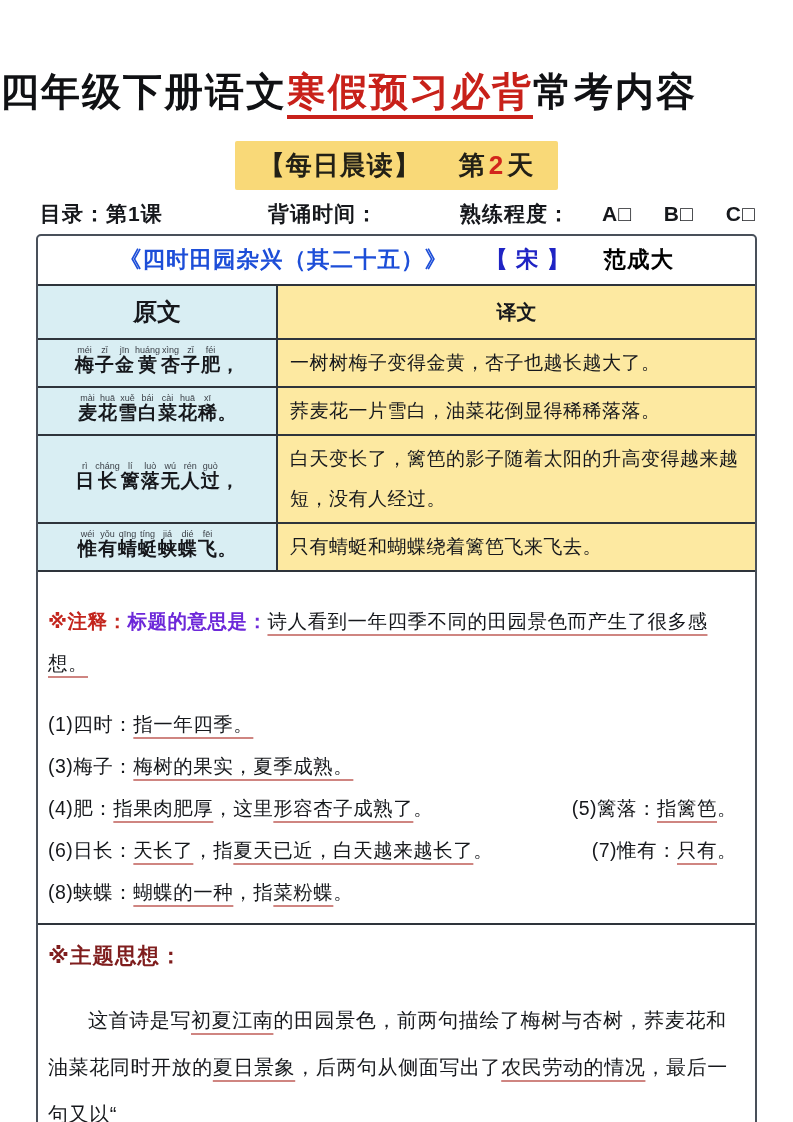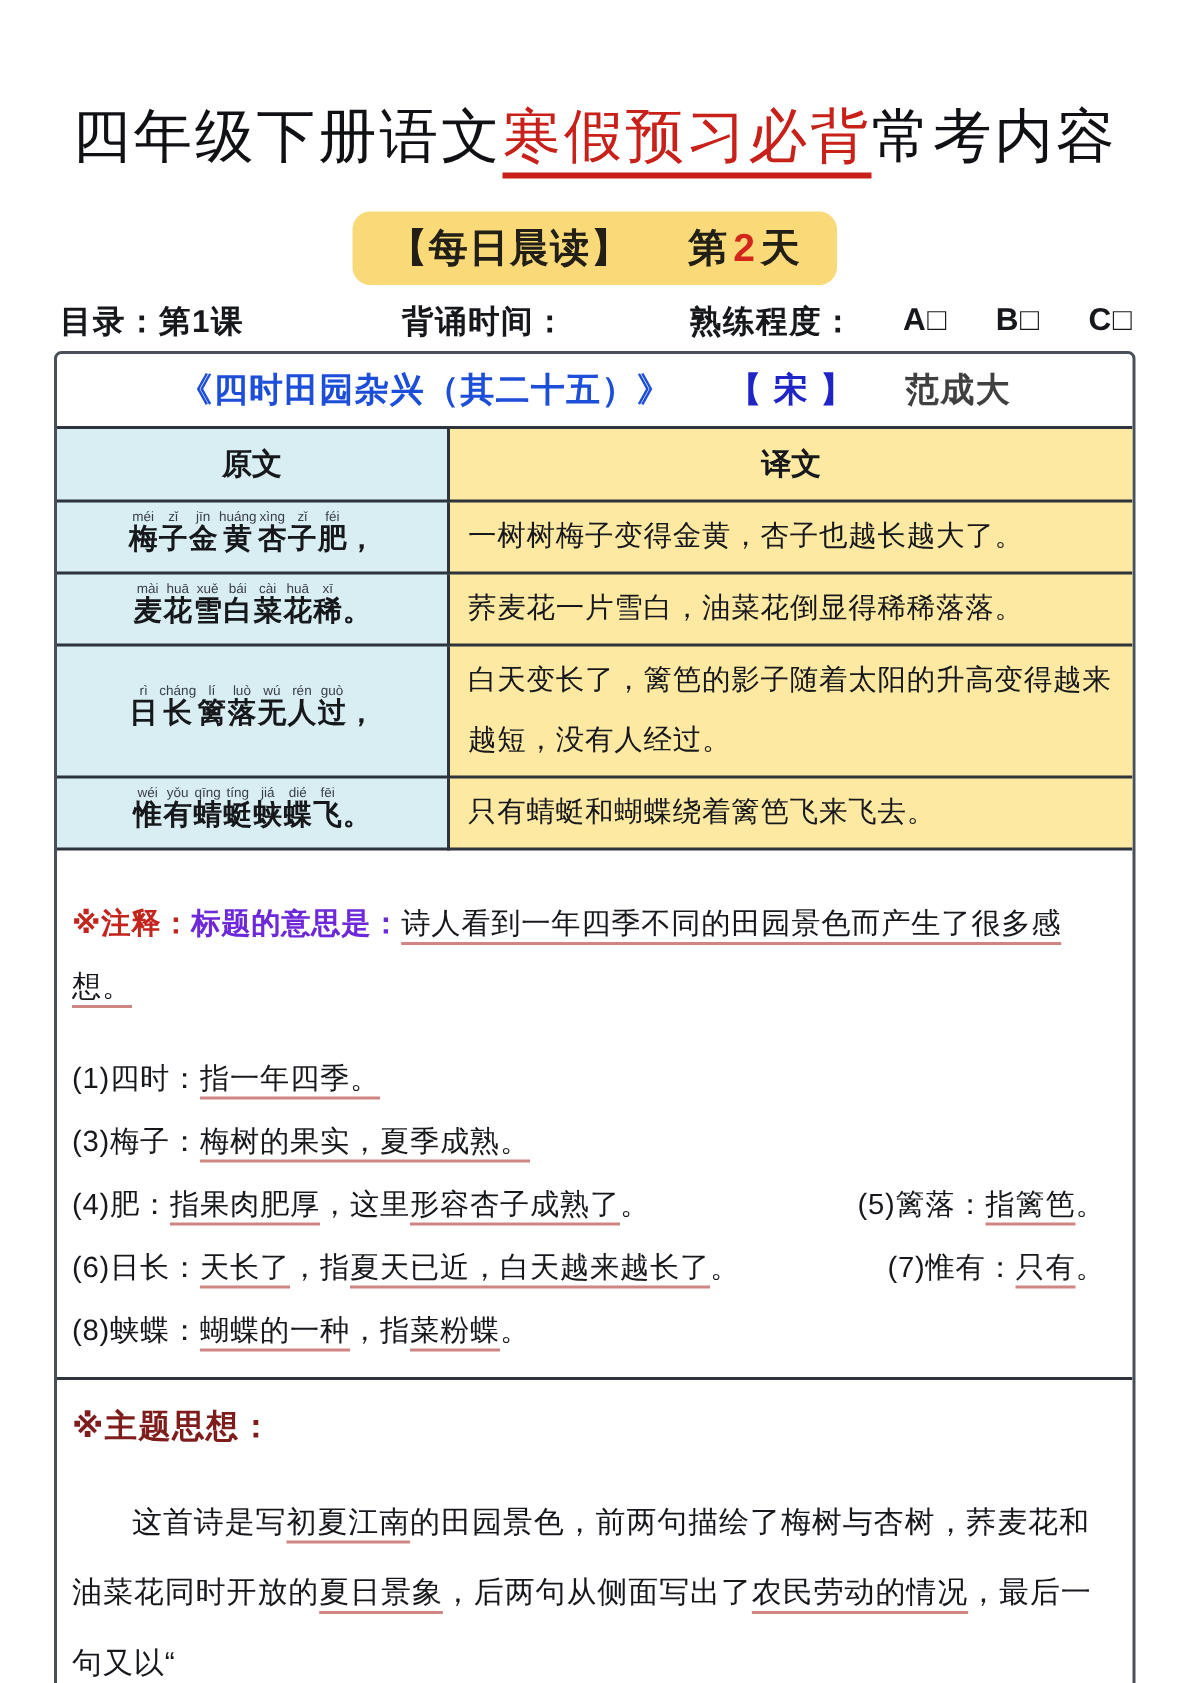--- a/index.html
+++ b/index.html
@@ -3,28 +3,28 @@
 <meta charset="utf-8">
 <style>
   html,body{margin:0;padding:0;}
   body{
     width:793px;height:1122px;margin:0 auto;background:#ffffff;
     font-family:"Liberation Sans","DejaVu Sans",sans-serif;
     color:#16181c;overflow:hidden;position:relative;
   }
   
   .main-title{
-    padding-top:44px;text-align:center;font-size:39px;font-weight:normal;
+    padding-top:44px;font-size:39px;font-weight:bold;
     letter-spacing:2px;line-height:1.15;color:#101114;white-space:nowrap;
   }
   .main-title .hl{color:#c8211a;border-bottom:4px solid #c8211a;padding-bottom:2px;}
   .badge{
     display:table;margin:15px auto 0;background:#f9d978;
     padding:7px 24px;font-size:26px;font-weight:bold;color:#222016;
-    letter-spacing:1px;border-radius:12px;
+    letter-spacing:1px;border-radius:2px;
   }
   .badge .day{margin-left:38px;}
   .badge .red{color:#d2251c;padding:0 3px;}
   .info-row{
     display:flex;align-items:flex-start;margin:10px 40px 6px;font-size:21px;
     font-weight:bold;letter-spacing:1px;white-space:nowrap;
   }
   .info-catalog{flex:0 0 228px;}
   .info-recite{flex:0 0 192px;}
   .info-prof{flex:1;display:flex;justify-content:space-between;align-items:center;gap:32px;}
@@ -32,26 +32,26 @@
   .card{
     margin:4px 36px 0;border:2.5px solid #49505a;border-radius:5px;
     background:#fff;overflow:hidden;
   }
   .poem-title-row{
     text-align:center;padding:8px 0 9px;font-size:22.5px;font-weight:bold;
     letter-spacing:1px;white-space:nowrap;
   }
   .pt-title{color:#1d4ed8;}
   .pt-dynasty{color:#1f24c4;margin-left:30px;}
-  .pt-author{color:#404040;margin-left:26px;}
+  .pt-author{color:#000000;margin-left:26px;}
   table.poem{width:100%;border-collapse:collapse;table-layout:fixed;}
   table.poem td,table.poem th{border:2px solid #2e343b;}
   table.poem tr>*:first-child{border-left:none;width:238px;}
   table.poem tr>*:last-child{border-right:none;}
-  .orig-h{background:#d9eef3;font-size:20px;font-weight:bold;padding:10px 11px;text-align:center;}
+  .orig-h{background:#d9eef3;font-size:24px;font-weight:bold;padding:10px 0;text-align:center;}
   .trans-h{background:#fde9a1;font-size:20px;font-weight:bold;padding:10px 0;text-align:center;}
   td.orig{
     background:#d9eef3;text-align:center;vertical-align:middle;
     font-size:19px;font-weight:600;padding:5px 2px;line-height:1.15;
   }
   td.orig ruby{margin:0 0.5px;}
   td.orig rt{font-size:9px;font-weight:400;color:#3a3f46;letter-spacing:0;}
   td.trans{
     background:#fde9a1;font-size:19px;padding:3px 12px;line-height:40px;
     vertical-align:middle;letter-spacing:0.5px;

